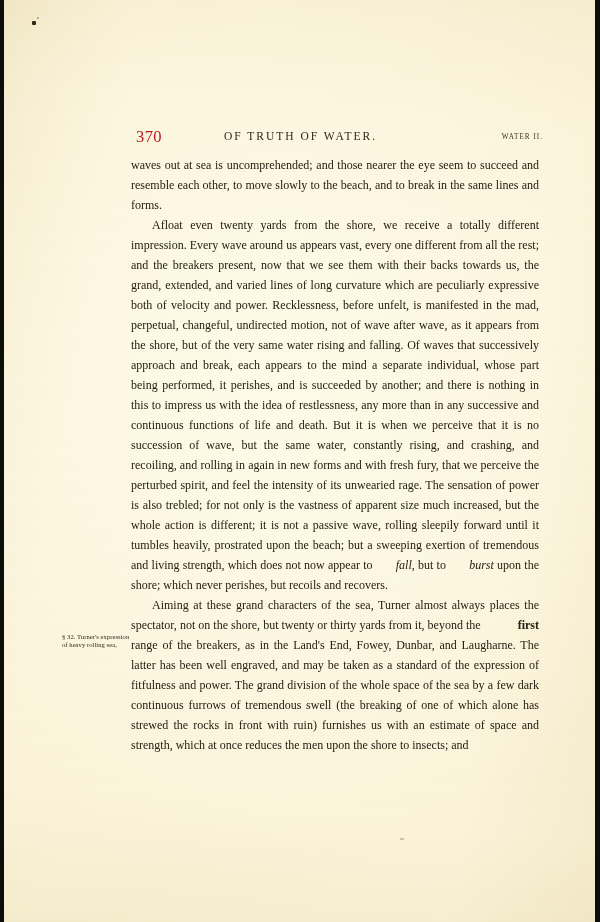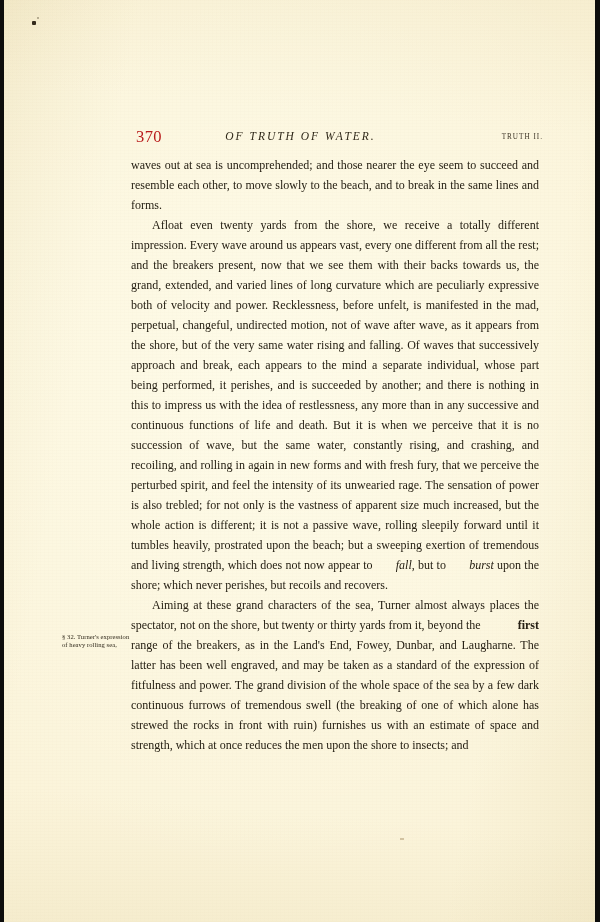--- a/index.html
+++ b/index.html
@@ -100,21 +100,20 @@
     position: absolute;
     left: 0;
     right: 0;
     top: 3px;
     text-align: center;
     font-family: "Liberation Serif", "DejaVu Serif", serif;
     font-size: 11.5px;
     letter-spacing: 2.0px;
     color: #2f2819;
     text-indent: 2px;
-    font-style: italic;
   }
   .head-part {
     position: absolute;
     right: 52px;
     top: 6px;
     font-family: "Liberation Serif", "DejaVu Serif", serif;
     font-size: 7.2px;
     letter-spacing: 1.0px;
     color: #3a3224;
   }
@@ -178,21 +177,21 @@
   <div class="paper-tint"></div>
   <div class="paper-grain"></div>
 
   <div class="speck"></div>
   <div class="speck-small"></div>
   <div class="speck-faint"></div>
 
   <div class="running-head">
     <div class="folio">370</div>
     <div class="head-title">OF TRUTH OF WATER.</div>
-    <div class="head-part">TRUTH II.</div>
+    <div class="head-part">WATER II.</div>
   </div>
 
   <div class="sidenote">§ 32. Turner's expression of heavy rolling sea,</div>
 
   <div class="textblock">
 
     <p class="nostretch">waves out at sea is uncomprehended; and those nearer the eye seem to succeed and resemble each other, to move slowly to the beach, and to break in the same lines and forms.</p>
 
     <p class="indent nostretch" id="para-afloat-host"><span>Afloat even twenty yards from the shore, we receive a totally different impression.  Every wave around us appears vast, every one different from all the rest; and the breakers present, now that we see them with their backs towards us, the grand, extended, and varied lines of long curvature which are peculiarly expressive both of velocity and power.  Recklessness, before unfelt, is manifested in the mad, perpetual, changeful, undirected motion, not of wave after wave, as it appears from the shore, but of the very same water rising and falling.  Of waves that successively approach and break, each appears to the mind a separate individual, whose part being performed, it perishes, and is succeeded by another; and there is nothing in this to impress us with the idea of restlessness, any more than in any successive and continuous functions of life and death.  But it is when we perceive that it is no succession of wave, but the same water, constantly rising, and crashing, and recoiling, and rolling in again in new forms and with fresh fury, that we perceive the perturbed spirit, and feel the intensity of its unwearied rage.  The sensation of power is also trebled; for not only is the vastness of apparent size much increased, but the whole action is different; it is not a passive wave, rolling sleepily forward until it tumbles heavily, prostrated upon the beach; but a sweeping exertion of tremendous and living strength, which does not now appear to </span><span class="ital">fall</span><span>, but to </span><span class="ital">burst</span><span> upon the shore; which never perishes, but recoils and recovers.</span></p>
 

